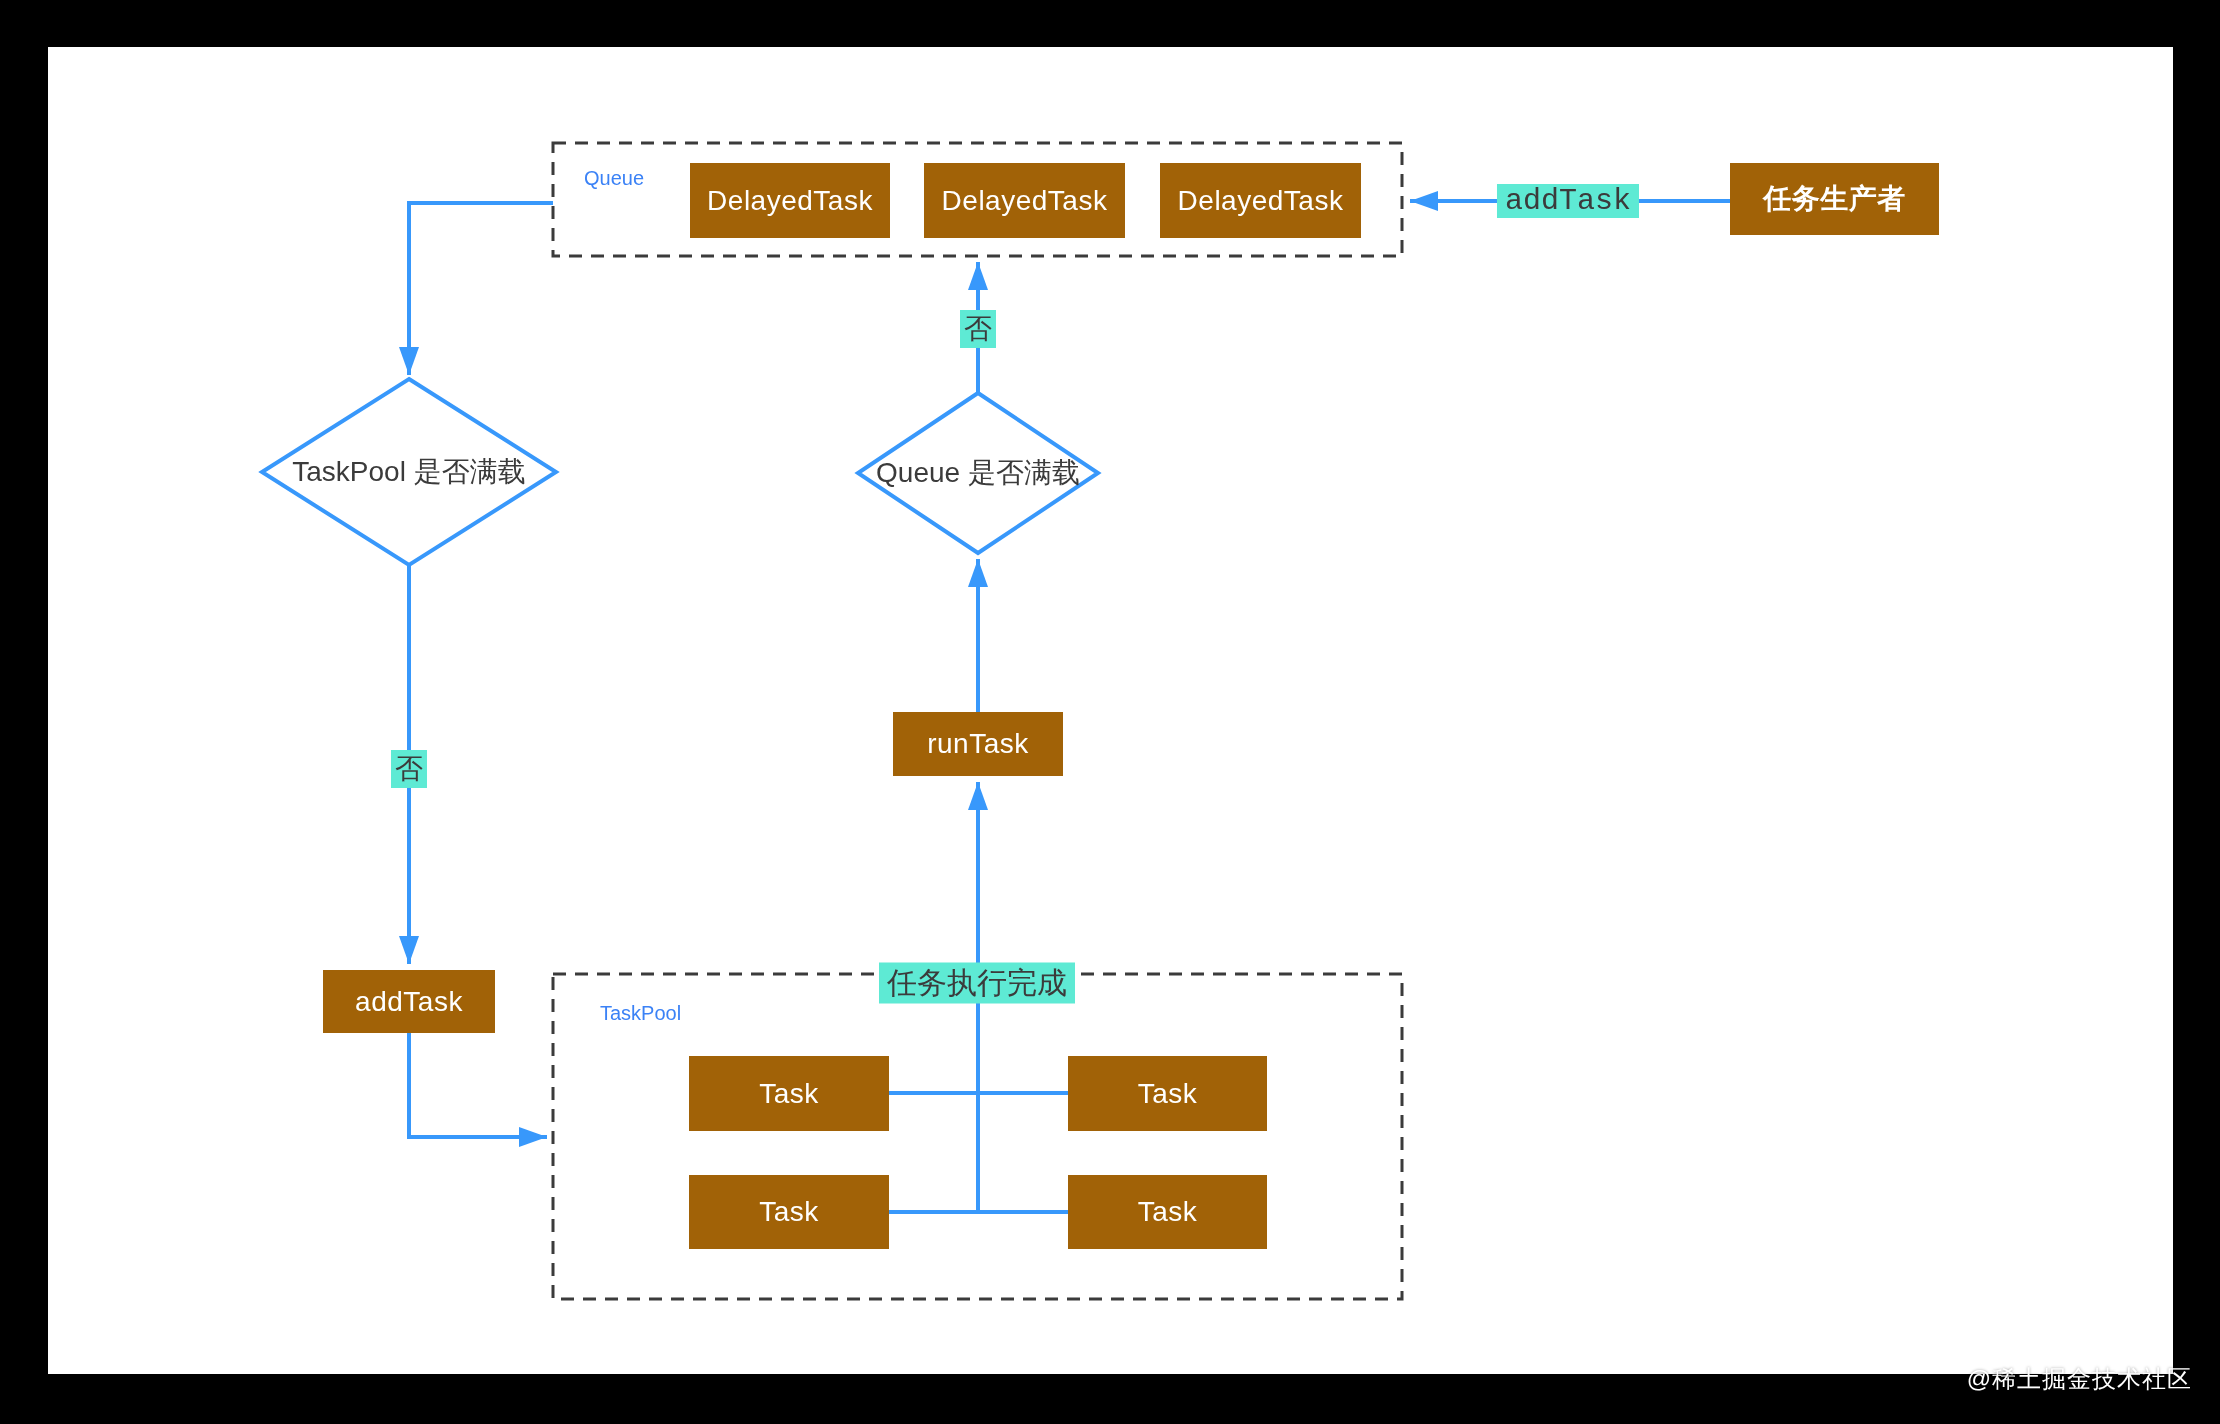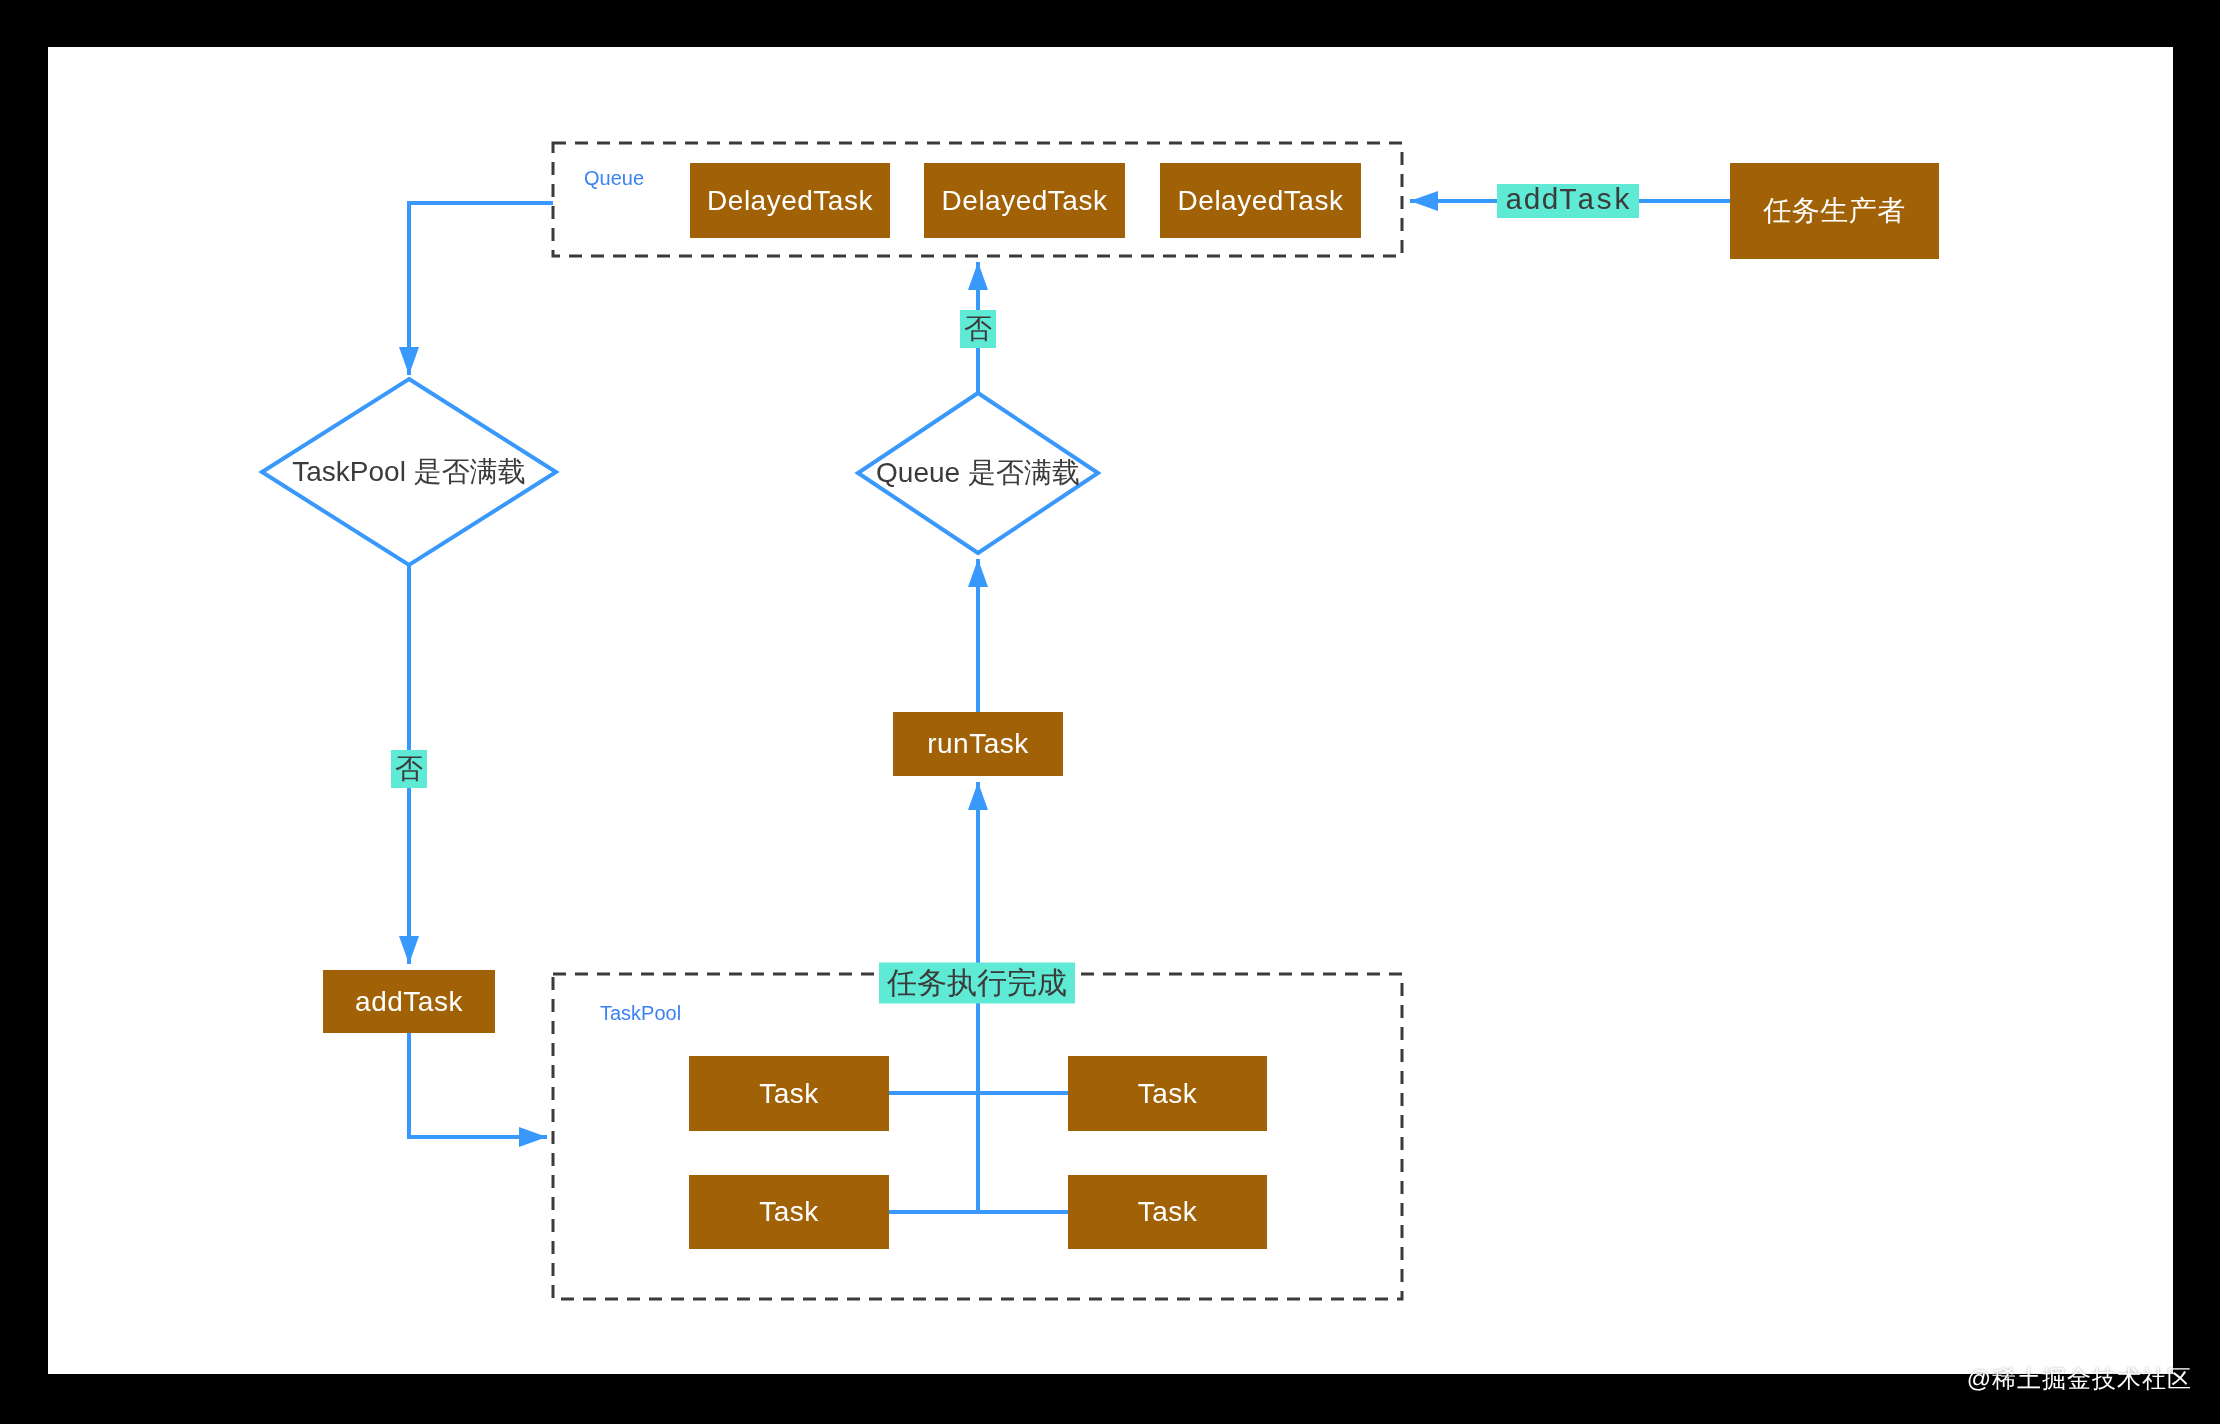--- a/index.html
+++ b/index.html
@@ -68,21 +68,21 @@
 
     <polygon points="361,332 508,425 361,518 214,425" fill="#ffffff" stroke="#3898fb" stroke-width="4"></polygon>
     <polygon points="930,346 1050,426 930,506 810,426" fill="#ffffff" stroke="#3898fb" stroke-width="4"></polygon>
   </svg>
 
   <div class="group-label" style="left:536px;top:120px;">Queue</div>
   <div class="node" style="left:642px;top:116px;width:200px;height:75px;">DelayedTask</div>
   <div class="node" style="left:876px;top:116px;width:201px;height:75px;">DelayedTask</div>
   <div class="node" style="left:1112px;top:116px;width:201px;height:75px;">DelayedTask</div>
 
-  <div class="node" style="left:1682px;top:116px;width:209px;height:96px;">任务生产者</div>
+  <div class="node" style="left:1682px;top:116px;width:209px;height:72px;font-weight:bold;">任务生产者</div>
   <div class="edge-label" style="left:1520px;top:154px;">addTask</div>
 
   <div class="diamond-label" style="left:361px;top:425px;">TaskPool 是否满载</div>
   <div class="diamond-label" style="left:930px;top:426px;">Queue 是否满载</div>
 
   <div class="edge-label small" style="left:930px;top:282px;">否</div>
   <div class="edge-label small" style="left:361px;top:722px;">否</div>
 
   <div class="node" style="left:275px;top:923px;width:172px;height:63px;">addTask</div>
   <div class="node" style="left:845px;top:665px;width:170px;height:64px;">runTask</div>

